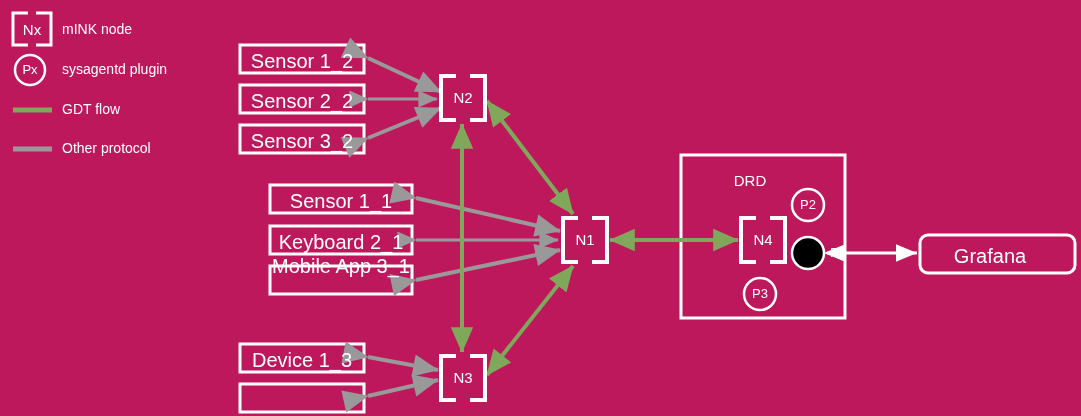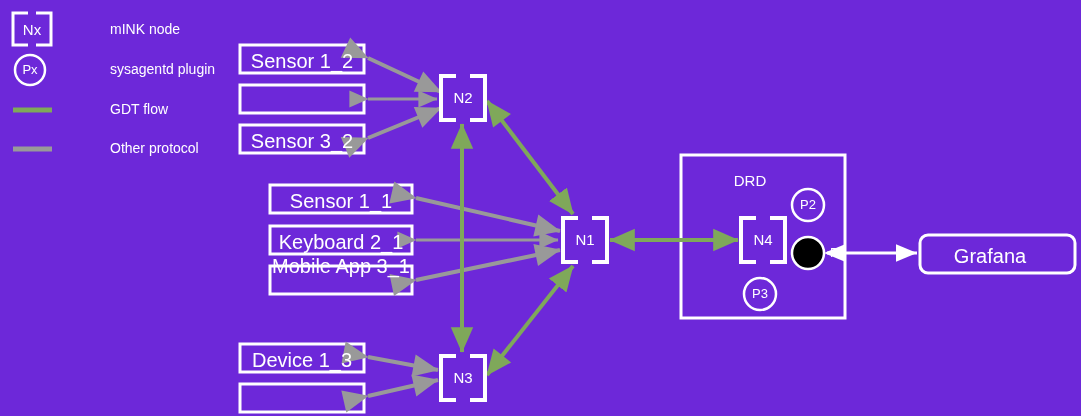--- a/index.html
+++ b/index.html
@@ -1,19 +1,19 @@
 <!DOCTYPE html>
 <html><head>
 <meta charset="utf-8">
 <style>
   html,body{margin:0;padding:0;background:#000;}
-  #stage{position:relative;width:1081px;height:416px;background:#6d28d9;overflow:hidden;
+  #stage{position:relative;width:1081px;height:416px;background:#be185d;overflow:hidden;
          font-family:"Liberation Sans","DejaVu Sans",sans-serif;color:#fff;}
   svg.layer{position:absolute;left:0;top:0;width:1081px;height:416px;}
-  .legend-label{position:absolute;font-size:14px;color:#fff;white-space:nowrap;margin-left:48px;}
+  .legend-label{position:absolute;font-size:14px;color:#fff;white-space:nowrap;}
   .nodebox-label,.boxlabel,.plabel,.drd-title{
       position:absolute;color:#fff;white-space:nowrap;text-align:center;}
   .boxlabel{font-size:20px;}
   .nodebox-label{font-size:15px;}
   .plabel{font-size:13px;}
   .drd-title{font-size:15px;}
 </style>
 </head>
 <body>
 
@@ -126,20 +126,21 @@
       <path d="M756 218 L741 218 L741 262 L756 262" fill="none" stroke="#fff" stroke-width="4"></path>
       <path d="M770 218 L785 218 L785 262 L770 262" fill="none" stroke="#fff" stroke-width="4"></path>
     </g>
 
     <circle cx="808" cy="205" r="16" fill="none" stroke="#fff" stroke-width="2.5"></circle>
     <circle cx="808" cy="253" r="16" fill="#000" stroke="#fff" stroke-width="2.5"></circle>
     <circle cx="760" cy="294" r="16" fill="none" stroke="#fff" stroke-width="2.5"></circle>
   </svg>
 
   <div class="boxlabel" style="left:240px;top:50px;width:124px;">Sensor 1_2</div>
+  <div class="boxlabel" style="left:240px;top:90px;width:124px;">Sensor 2_2</div>
   <div class="boxlabel" style="left:240px;top:130px;width:124px;">Sensor 3_2</div>
   <div class="boxlabel" style="left:270px;top:190px;width:142px;">Sensor 1_1</div>
   <div class="boxlabel" style="left:270px;top:231px;width:142px;">Keyboard 2_1</div>
   <div class="boxlabel" style="left:270px;top:255px;width:142px;">Mobile App 3_1</div>
   <div class="boxlabel" style="left:240px;top:349px;width:124px;">Device 1_3</div>
 
   <div class="nodebox-label" style="left:441px;top:89px;width:44px;">N2</div>
   <div class="nodebox-label" style="left:563px;top:231px;width:44px;">N1</div>
   <div class="nodebox-label" style="left:441px;top:369px;width:44px;">N3</div>
   <div class="nodebox-label" style="left:741px;top:231px;width:44px;">N4</div>

